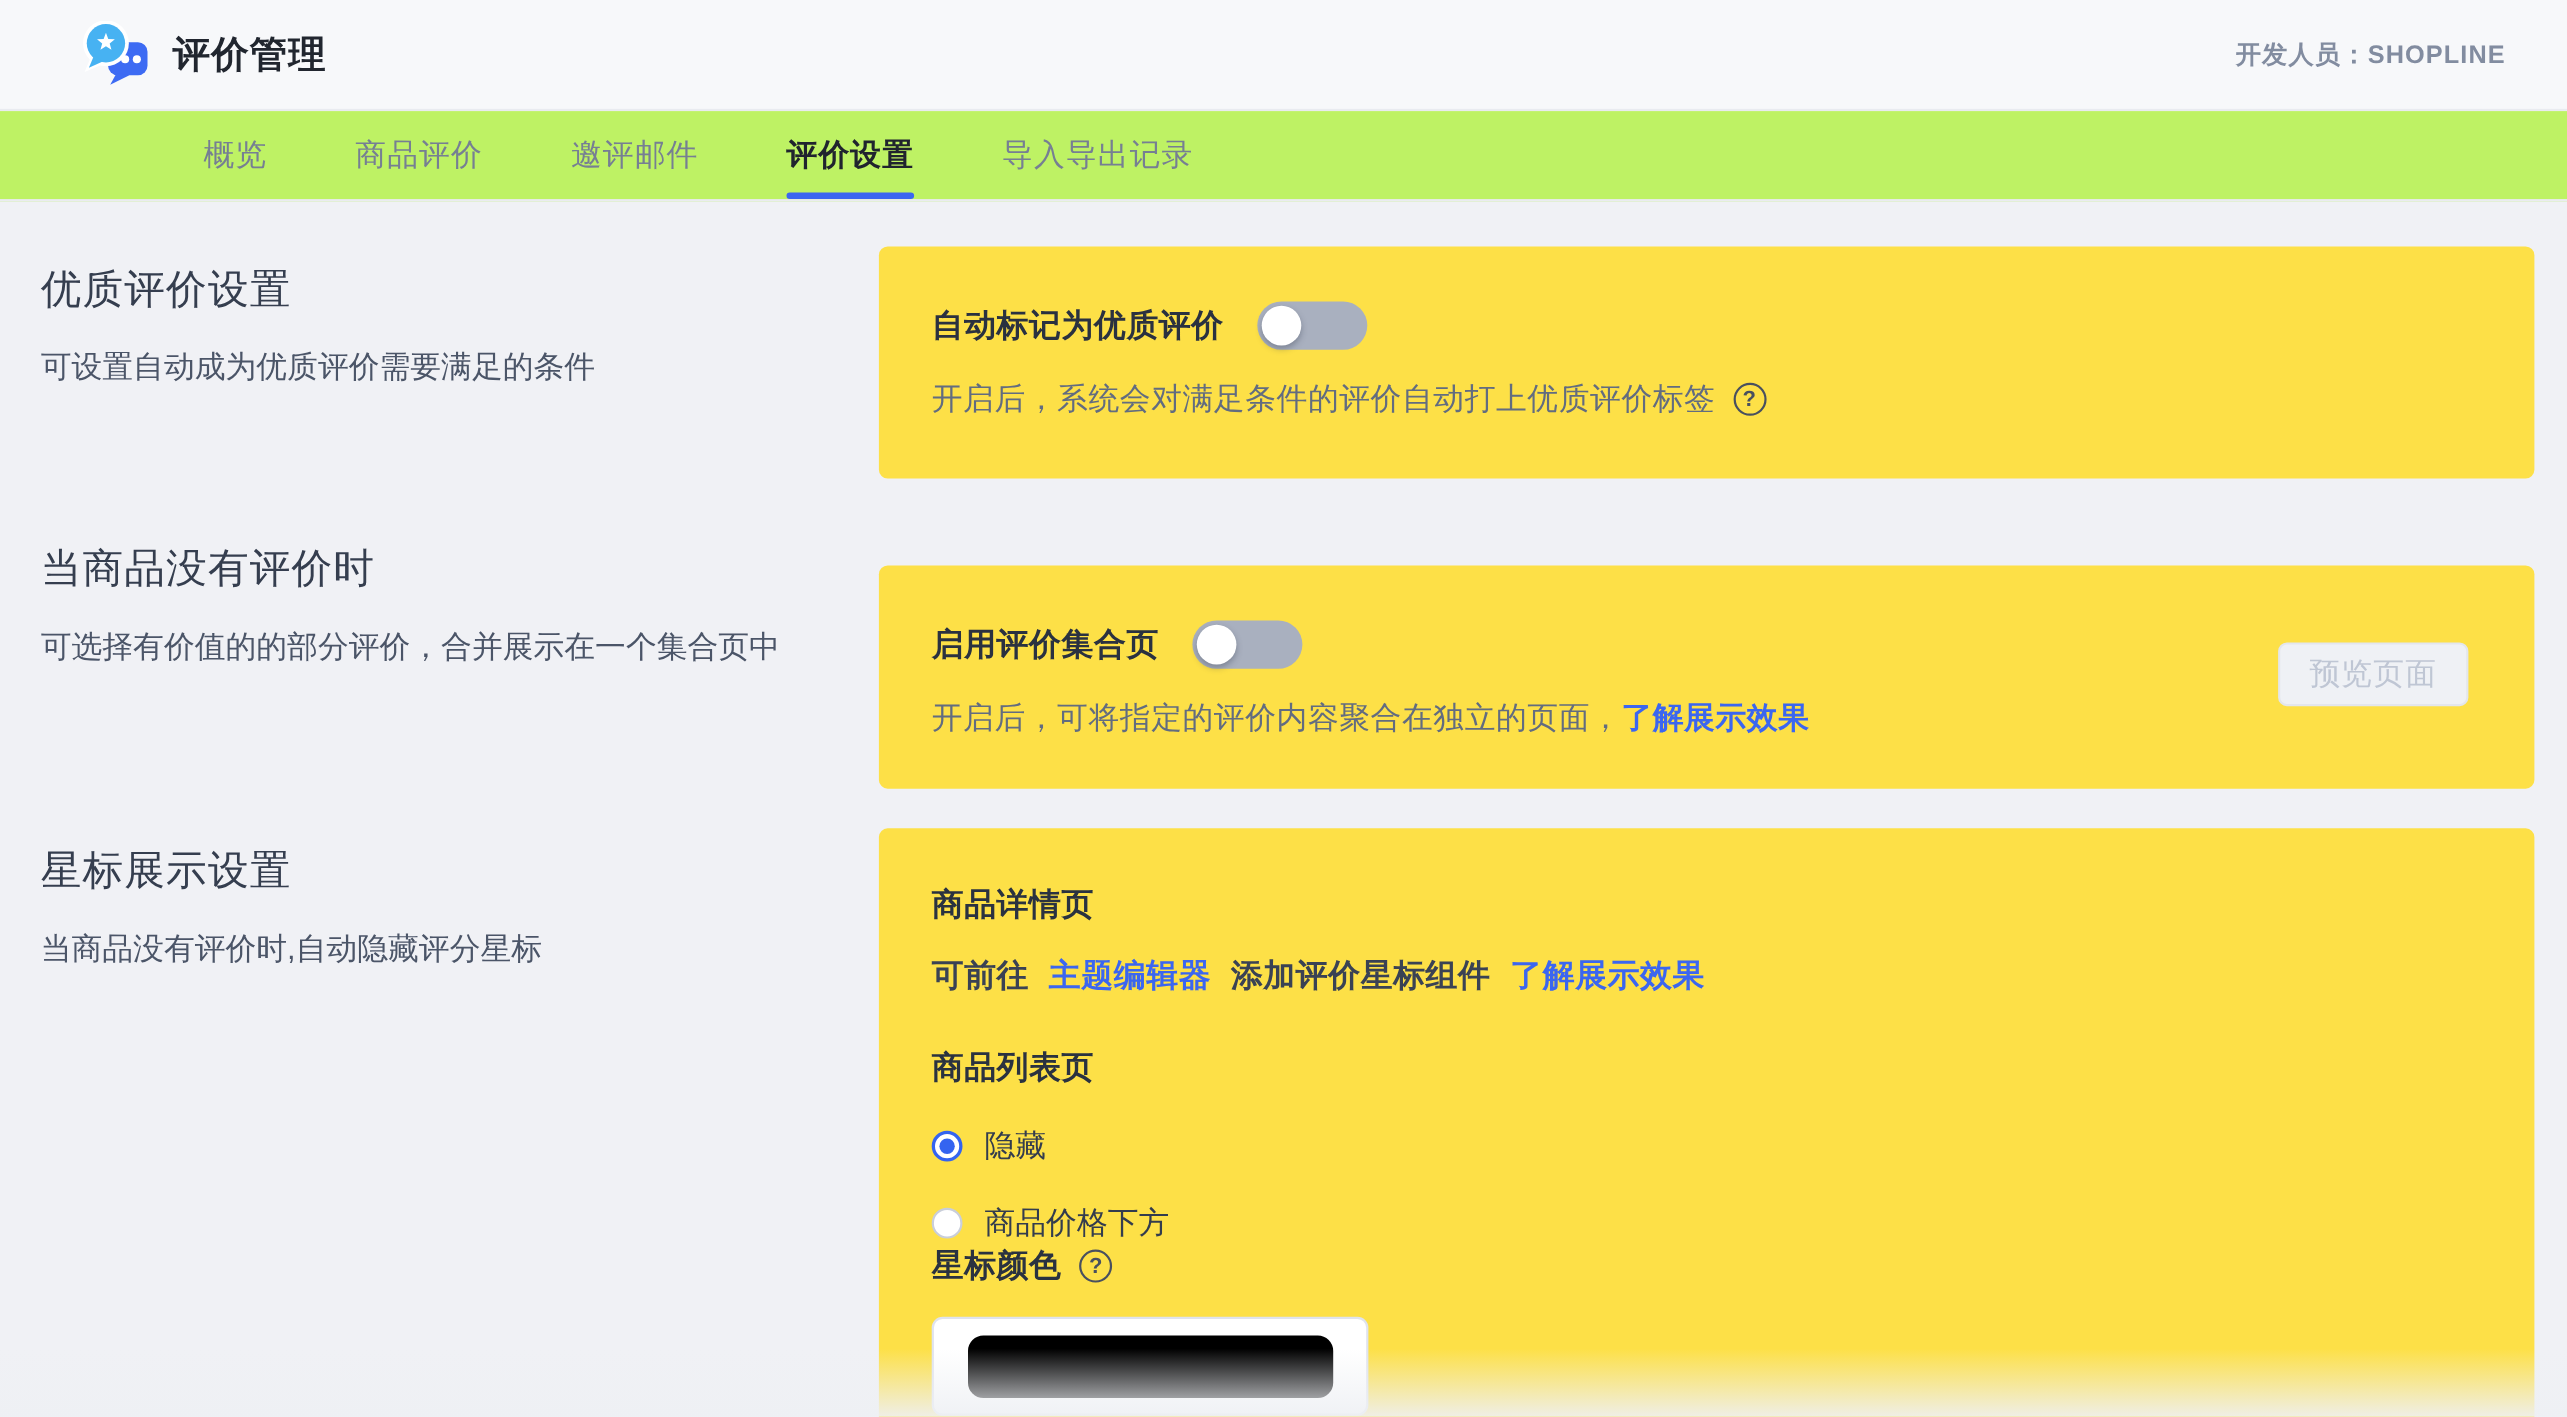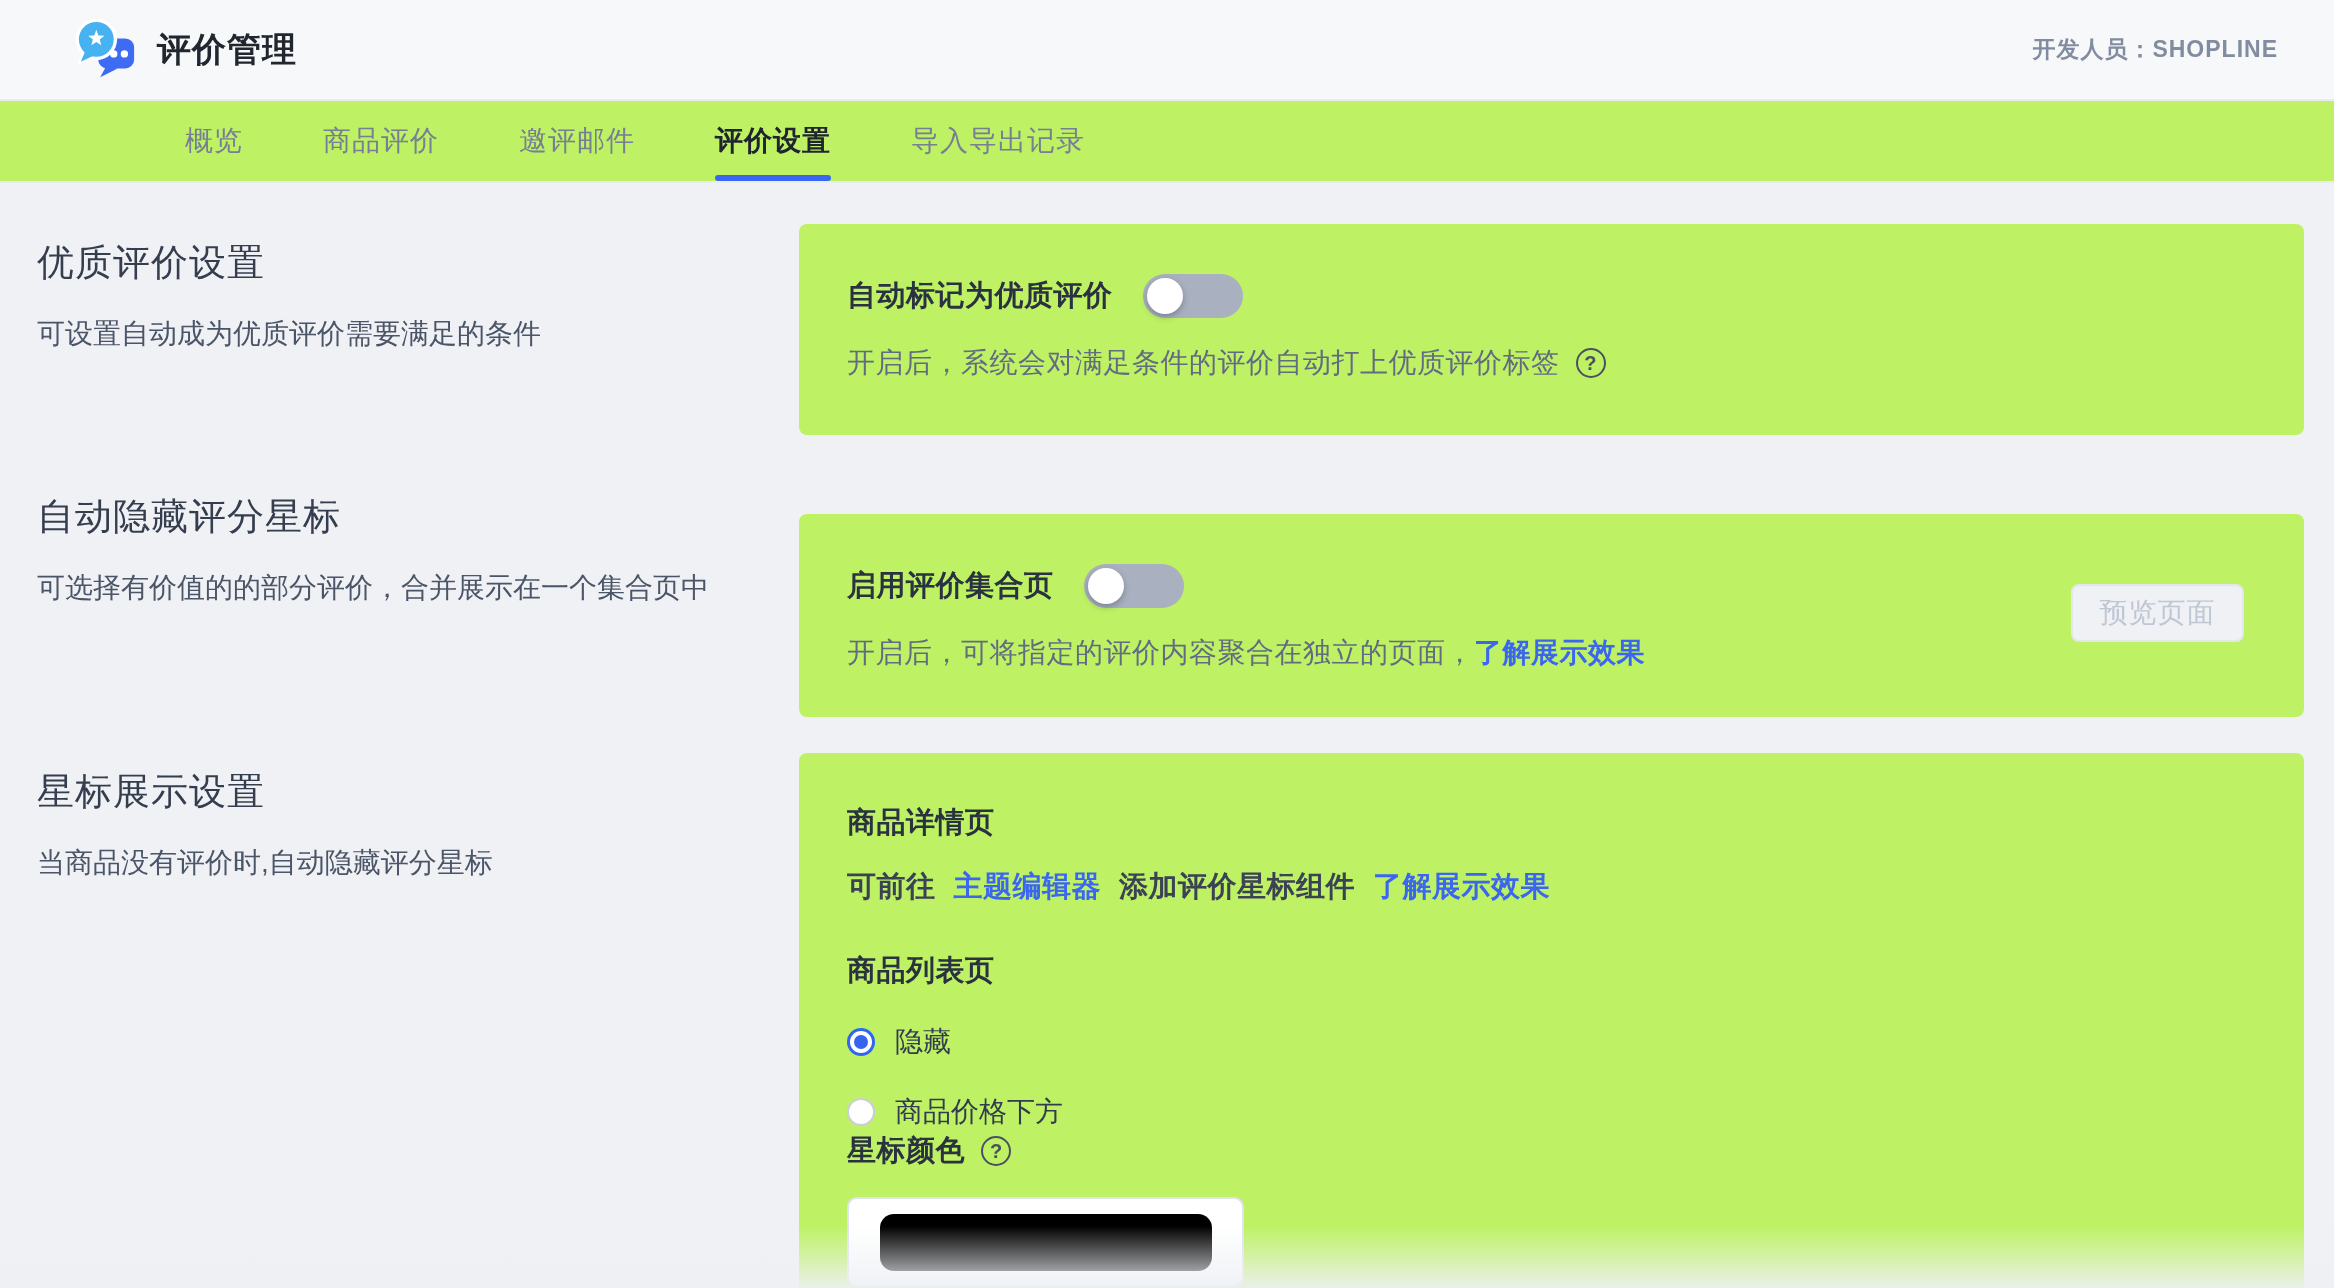--- a/index.html
+++ b/index.html
@@ -37,21 +37,21 @@
   }
   
   .main { padding:0 30px 0 37px; }
   .row { display:flex; align-items:flex-start; }
   .row-info { width:762px; flex:none; padding-right:50px; }
   .row-info h2 { margin-top:14px; font-size:37px; font-weight:normal; color:#353E4F; letter-spacing:1px; }
   .row-info p { margin-top:26px; font-size:28px; color:#4B5568; line-height:1.45; }
   .row1 { margin-top:41px; }
   .row2 { margin-top:43px; }
   .row3 { margin-top:36px; }
-  .card { flex:1; background:#bef264; border-radius:8px; padding:50px 48px; position:relative; }
+  .card { flex:1; background:#fde047; border-radius:8px; padding:50px 48px; position:relative; }
   .card1 { height:211px; }
   .card2 { height:203px;margin-top:36px; }
   .card3 { height:645px; }
   
   .toggle-row { display:flex; align-items:center; gap:30px; }
   .toggle-label { font-size:29px; font-weight:600; color:#2A3140; letter-spacing:0.5px; }
   .toggle { width:100px; height:44px; border-radius:22px; background:#A9B0BF; position:relative; cursor:pointer; flex:none; }
   .toggle .knob {
     position:absolute; left:4px; top:4px; width:36px; height:36px;
     background:#fff; border-radius:50%; box-shadow:0 3px 6px rgba(40,50,70,.35);
@@ -138,21 +138,21 @@
       </div>
       <div class="card-desc">
         <span>开启后，系统会对满足条件的评价自动打上优质评价标签</span>
         <span class="help-icon">?</span>
       </div>
     </div>
   </div>
 
   <div class="row row2">
     <div class="row-info">
-      <h2>自动隐藏评分星标</h2>
+      <h2>当商品没有评价时</h2>
       <p>可选择有价值的的部分评价，合并展示在一个集合页中</p>
     </div>
     <div class="card card2">
       <div class="toggle-row">
         <span class="toggle-label">启用评价集合页</span>
         <span class="toggle">
             <span class="knob"></span>
           </span>
       </div>
       <div class="card-desc">

